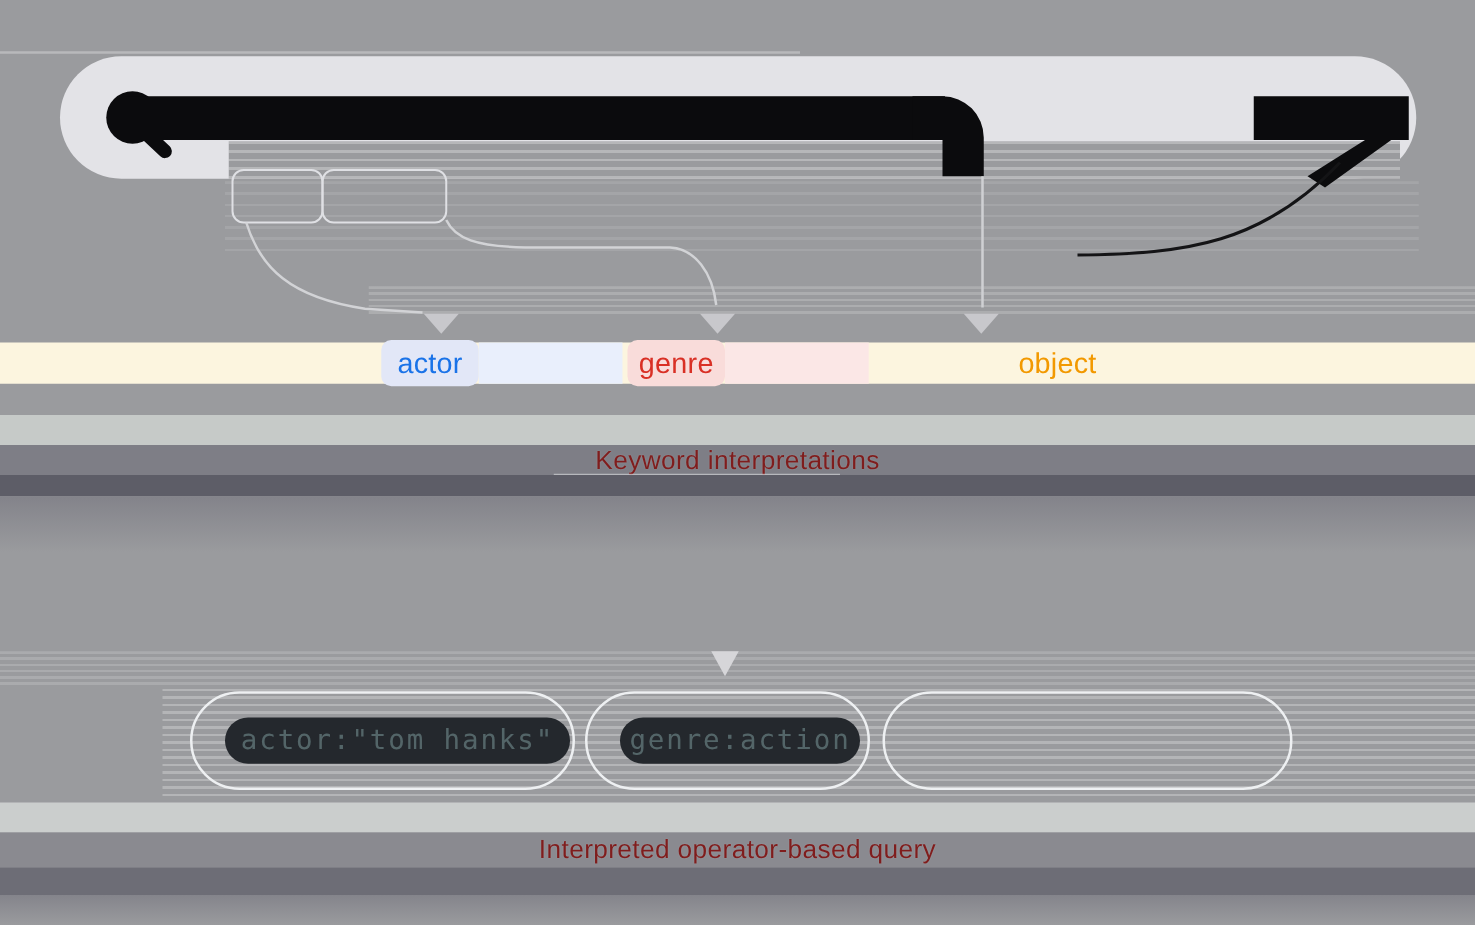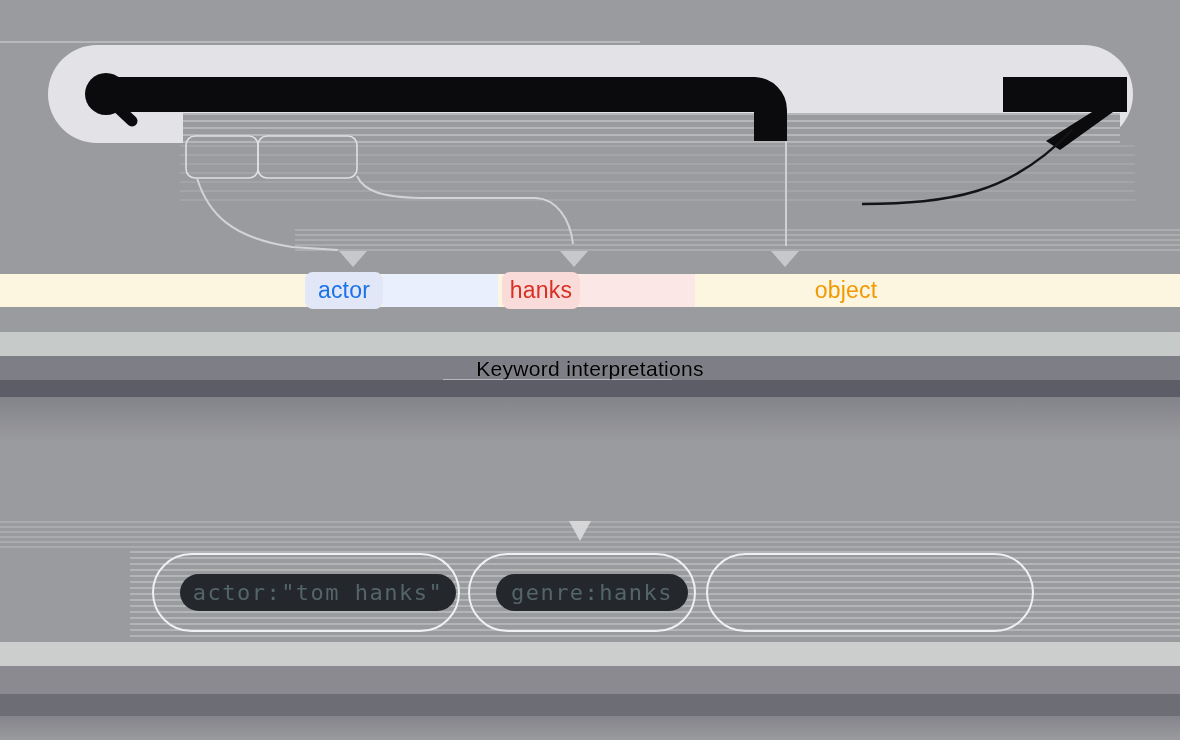--- a/index.html
+++ b/index.html
@@ -25,21 +25,21 @@
   .searchbar{left:48px;top:45px;width:1085px;height:98px;border-radius:49px;background:#e3e3e7;}
   .searchbar-hole{left:183px;top:113px;width:937px;height:30px;background-color:#9a9b9e;
       background-image:repeating-linear-gradient(to bottom,rgba(255,255,255,0.28) 0 2px,rgba(255,255,255,0) 2px 7px);}
   
   .kwband{left:0;top:274px;width:1180px;height:33px;}
   .chip{position:absolute;top:272px;height:37px;border-radius:8px;display:flex;align-items:center;justify-content:center;
         font-size:23px;letter-spacing:.2px;}
   .chipspan{position:absolute;top:274px;height:33px;}
   
   .caption{position:absolute;left:0;width:1180px;text-align:center;font-size:21px;letter-spacing:.3px;
-           color:#000000;text-shadow:0 0 1px rgba(255,255,255,0.25);}
+           color:#7f1d1d;text-shadow:0 0 1px rgba(255,255,255,0.25);}
   .cap1{top:357px;}
   .cap2{top:668px;}
   .underline1{left:443px;top:379px;width:229px;height:1px;background:rgba(230,232,235,0.55);}
   
   .pill{position:absolute;top:553px;height:79px;border:2px solid #eef0f2;border-radius:42px;box-sizing:border-box;background:transparent;}
   .pillbar{position:absolute;top:574px;height:37px;border-radius:19px;display:flex;align-items:center;justify-content:center;
            font-family:"DejaVu Sans Mono",monospace;font-size:22px;letter-spacing:1.5px;color:rgba(150,185,185,0.42);}
   svg{position:absolute;left:0;top:0;}
 </style>
 </head>
@@ -88,34 +88,35 @@
     <polygon points="771,251 799,251 785,267" fill="#c8c8cc"></polygon>
     <polygon points="569,521 591,521 580,541" fill="#d6d6d9"></polygon>
   </svg>
 
   <div class="abs kwband" style="background:#fcf5df;"></div>
   <div class="chip" style="left:305px;width:78px;background:#e2e7f7;color:#1a73e8;">
     <span>actor</span>
   </div>
   <div class="chipspan" style="left:383px;width:115px;background:#e9effc;"></div>
   <div class="chip" style="left:502px;width:78px;background:#f9dcda;color:#d93025;">
-    <span>hanks</span>
+    <span>genre</span>
   </div>
   <div class="chipspan" style="left:580px;width:115px;background:#fbe7e6;"></div>
   <div class="chip" style="left:807px;width:78px;background:transparent;color:#f29900;">
     <span>object</span>
   </div>
 
   <div class="caption cap1">Keyword interpretations</div>
   <div class="abs underline1"></div>
 
   <div class="pill" style="left:152px;width:308px;"></div>
   <div class="pill" style="left:468px;width:228px;"></div>
   <div class="pill" style="left:706px;width:328px;"></div>
   <div class="pillbar" style="left:180px;width:276px;background:#24282d;">
     <span>actor:"tom hanks"</span>
   </div>
   <div class="pillbar" style="left:496px;width:192px;background:#24282d;">
-    <span>genre:hanks</span>
+    <span>genre:action</span>
   </div>
 
+  <div class="caption cap2">Interpreted operator-based query</div>
 
 </div>
 
 </body></html>

